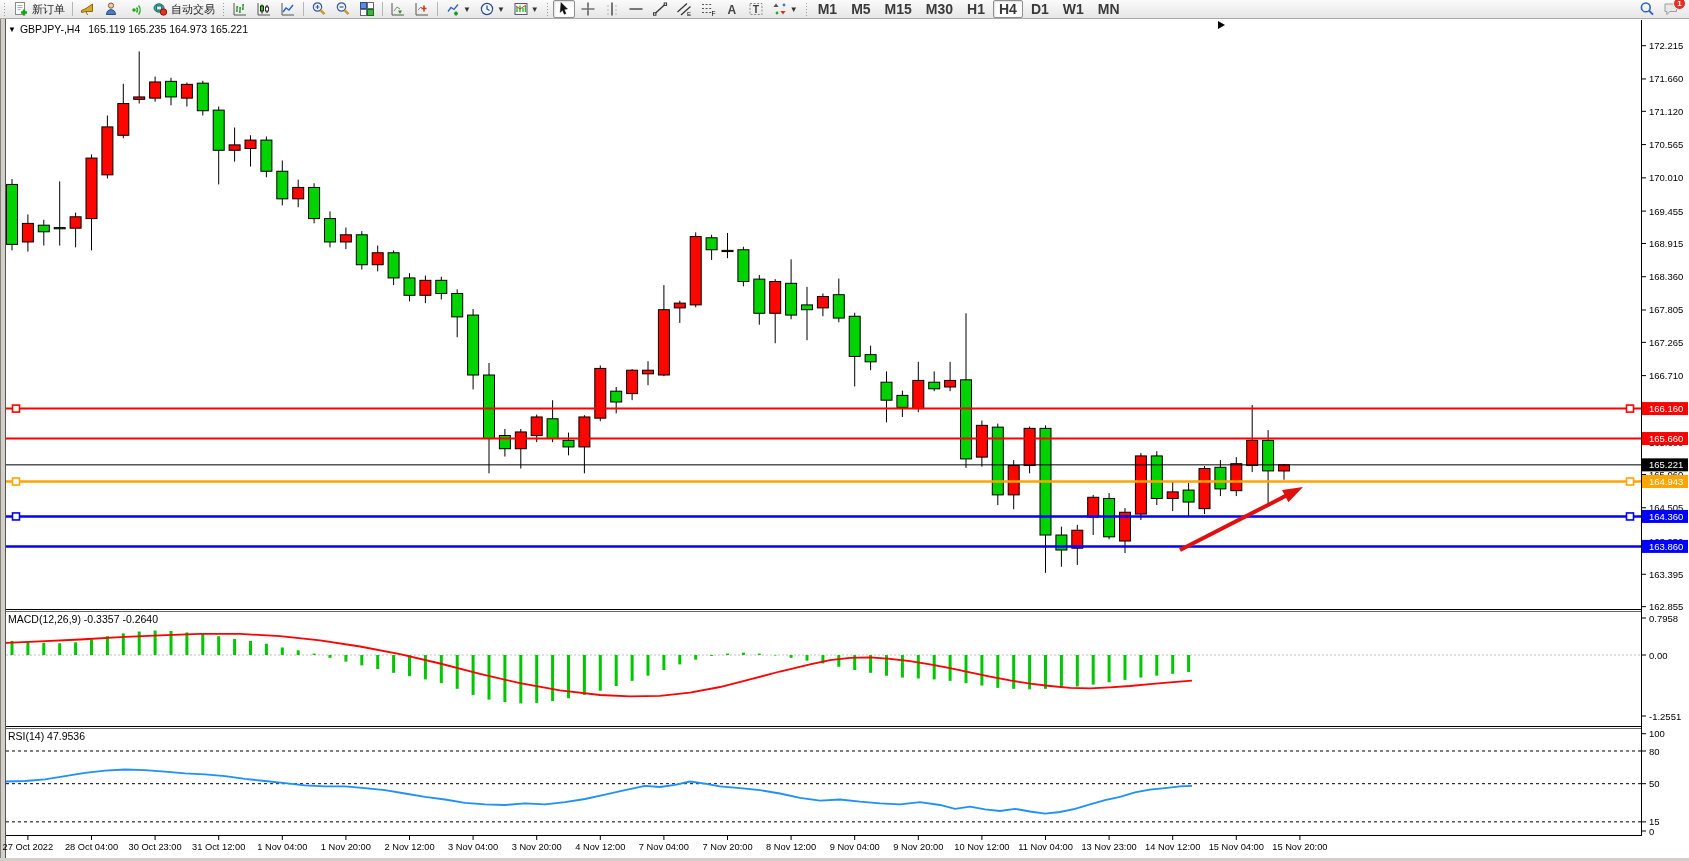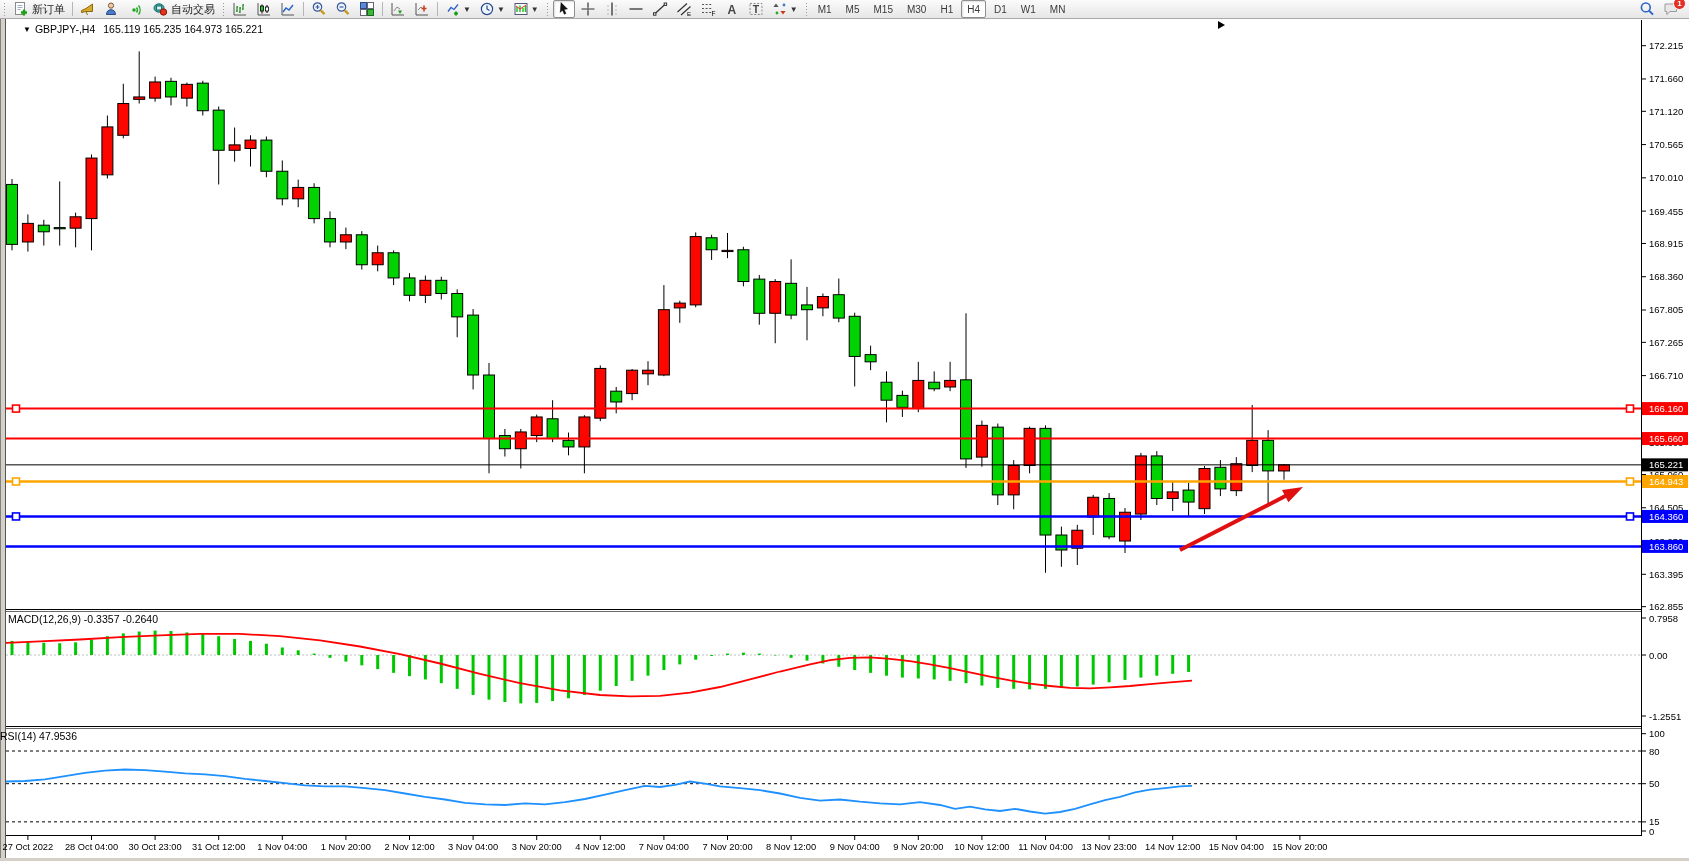--- a/index.html
+++ b/index.html
@@ -12,32 +12,32 @@
   .tb-grip{width:5px;height:14px;margin:0 2px;
     background-image:radial-gradient(circle,#9a9a9a 35%,transparent 40%);
     background-size:3px 3px;background-repeat:repeat-y;background-position:1px 0;}
   .tb-sep{width:1px;height:14px;background:#b5b5b5;margin:0 3px;}
   .tb-btn{display:flex;align-items:center;height:16px;padding:0 2px;margin:0 1px;
     border:1px solid transparent;border-radius:2px;cursor:default;white-space:nowrap;}
   .tb-btn.active{background:#fff;border:1px solid #8f8f8f;box-shadow:inset 1px 1px 2px #0002;}
   .tb-btn .lbl{margin-left:3px;}
   .tb-btn .caret{font-size:8px;color:#333;margin-left:2px;}
   .tb-btn svg{display:block;}
-  .tf-btn{font-size:10px;font-weight:normal;color:#3a3a3a;padding:0 5px;}
+  .tf-btn{font-size:14px;font-weight:bold;color:#3a3a3a;padding:0 5px;}
   #tb-right{margin-left:auto;display:flex;align-items:center;margin-right:6px;}
   .badge{position:absolute;top:-4px;right:-5px;width:11px;height:11px;border-radius:50%;
     background:#e53028;border:1px solid #fff;color:#fff;font-size:8px;font-weight:bold;
     display:flex;align-items:center;justify-content:center;}
   
   .pane-label{position:absolute;font-size:10.5px;color:#000;z-index:4;pointer-events:none;}
-  #chart-title{left:23px;top:23px;}
+  #chart-title{left:8px;top:23px;}
   #chart-title .marker{font-size:8px;margin-right:4px;vertical-align:1px;}
   #chart-title .ohlc{margin-left:8px;}
   #macd-label{left:8px;top:613px;}
-  #rsi-label{left:0;top:730px;}
+  #rsi-label{left:8px;top:730px;}
   #plot{position:absolute;left:0;top:0;z-index:1;}
   #bottom-strip{position:absolute;left:0;top:858px;width:1689px;height:3px;background:#d4d0c8;z-index:2;}
 </style>
 </head>
 <body>
 
 <div id="app">
   <div id="toolbar">
       <div class="tb-grip"></div>
       <div class="tb-btn">

